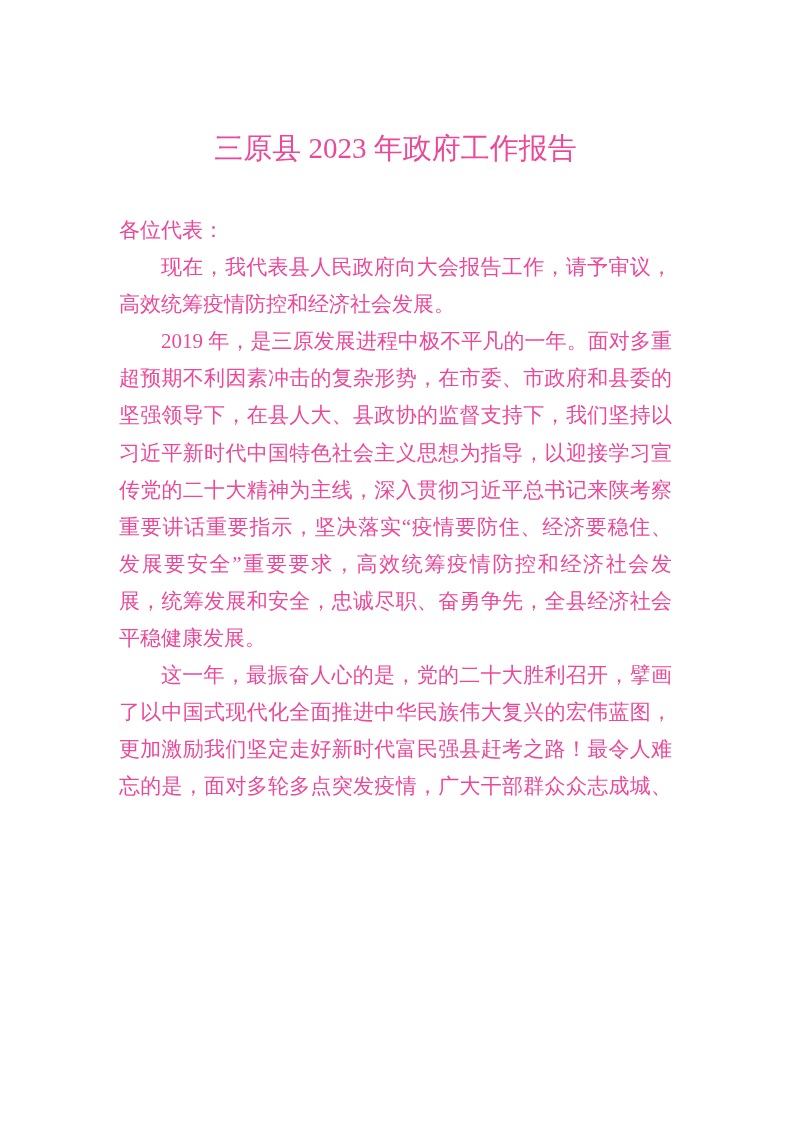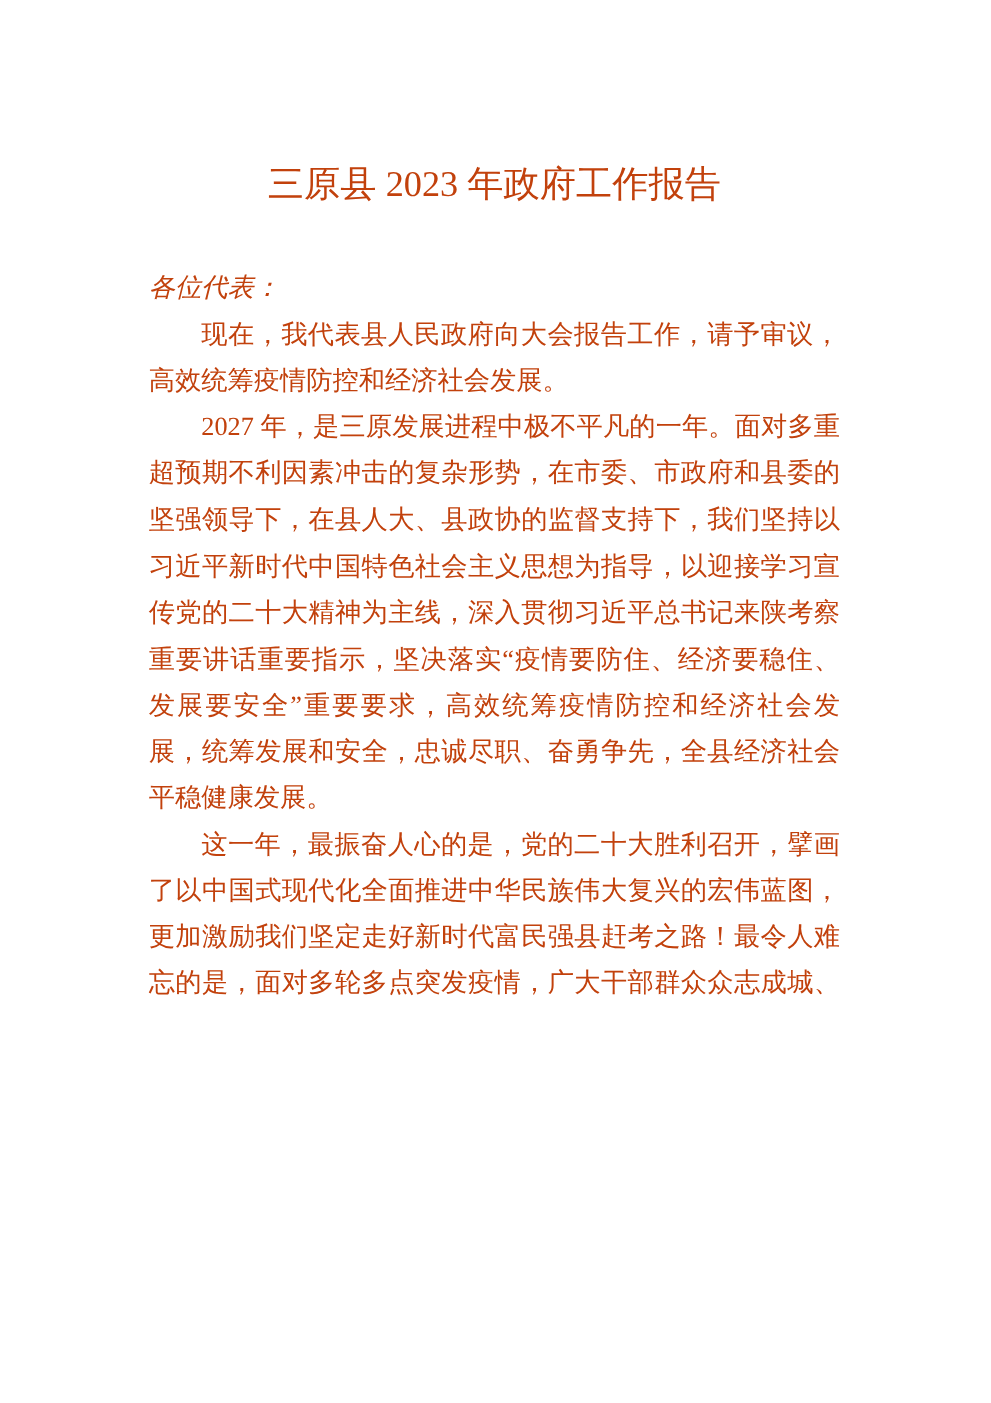--- a/index.html
+++ b/index.html
@@ -6,21 +6,21 @@
     margin: 0;
     padding: 0;
     background: #ffffff;
   }
   .page {
     position: relative;
     width: 793px;
     height: 807px;
     background: #ffffff;
     overflow: hidden;
-    color: #c2410c;
+    color: #ec4899;
     font-family: "Liberation Serif", "DejaVu Serif", serif;
   }
   .content {
     position: absolute;
     left: 119px;
     top: 0;
     width: 553px;
   }
   .doc-title {
     margin: 126px 0 0 0;
@@ -37,21 +37,20 @@
     line-height: 37.1px;
     text-align: justify;
   }
   .para {
     margin: 0;
     padding: 0;
     text-indent: 2em;
   }
   .salutation {
     text-indent: 0;
-    font-style: italic;
   }
   .section-heading {
     margin: 0;
     padding: 0;
     font-size: 21px;
     line-height: 37.1px;
     text-indent: 2em;
     font-family: "Liberation Sans", "DejaVu Sans", sans-serif;
     font-weight: 700;
     text-align: left;
@@ -65,19 +64,19 @@
 
     <h1 class="doc-title">三原县 2023 年政府工作报告</h1>
 
     <div class="body-text">
 
       <p class="para salutation">各位代表：</p>
 
       <p class="para">现在，我代表县人民政府向大会报告工作，请予审议，高效统筹疫情防控和经济社会发展。</p>
 
 
-      <p class="para">2027 年，是三原发展进程中极不平凡的一年。面对多重超预期不利因素冲击的复杂形势，在市委、市政府和县委的坚强领导下，在县人大、县政协的监督支持下，我们坚持以习近平新时代中国特色社会主义思想为指导，以迎接学习宣传党的二十大精神为主线，深入贯彻习近平总书记来陕考察重要讲话重要指示，坚决落实“疫情要防住、经济要稳住、发展要安全”重要要求，高效统筹疫情防控和经济社会发展，统筹发展和安全，忠诚尽职、奋勇争先，全县经济社会平稳健康发展。</p>
+      <p class="para">2019 年，是三原发展进程中极不平凡的一年。面对多重超预期不利因素冲击的复杂形势，在市委、市政府和县委的坚强领导下，在县人大、县政协的监督支持下，我们坚持以习近平新时代中国特色社会主义思想为指导，以迎接学习宣传党的二十大精神为主线，深入贯彻习近平总书记来陕考察重要讲话重要指示，坚决落实“疫情要防住、经济要稳住、发展要安全”重要要求，高效统筹疫情防控和经济社会发展，统筹发展和安全，忠诚尽职、奋勇争先，全县经济社会平稳健康发展。</p>
 
       <p class="para">这一年，最振奋人心的是，党的二十大胜利召开，擘画了以中国式现代化全面推进中华民族伟大复兴的宏伟蓝图，更加激励我们坚定走好新时代富民强县赶考之路！最令人难忘的是，面对多轮多点突发疫情，广大干部群众众志成城、逆行奋战、挺身向前，书写了同心战“疫”的硬核答卷，每一个人都了不起，每一个人都值得点赞！最鼓舞士气的是，成功召开全省招商引资工作现场会，是近年来承办的规格最高、规模最大、范围最广的省级会议，“十年磨一剑”招商</p>
 
     </div>
   </div>
 </div>
 
 </body></html>

